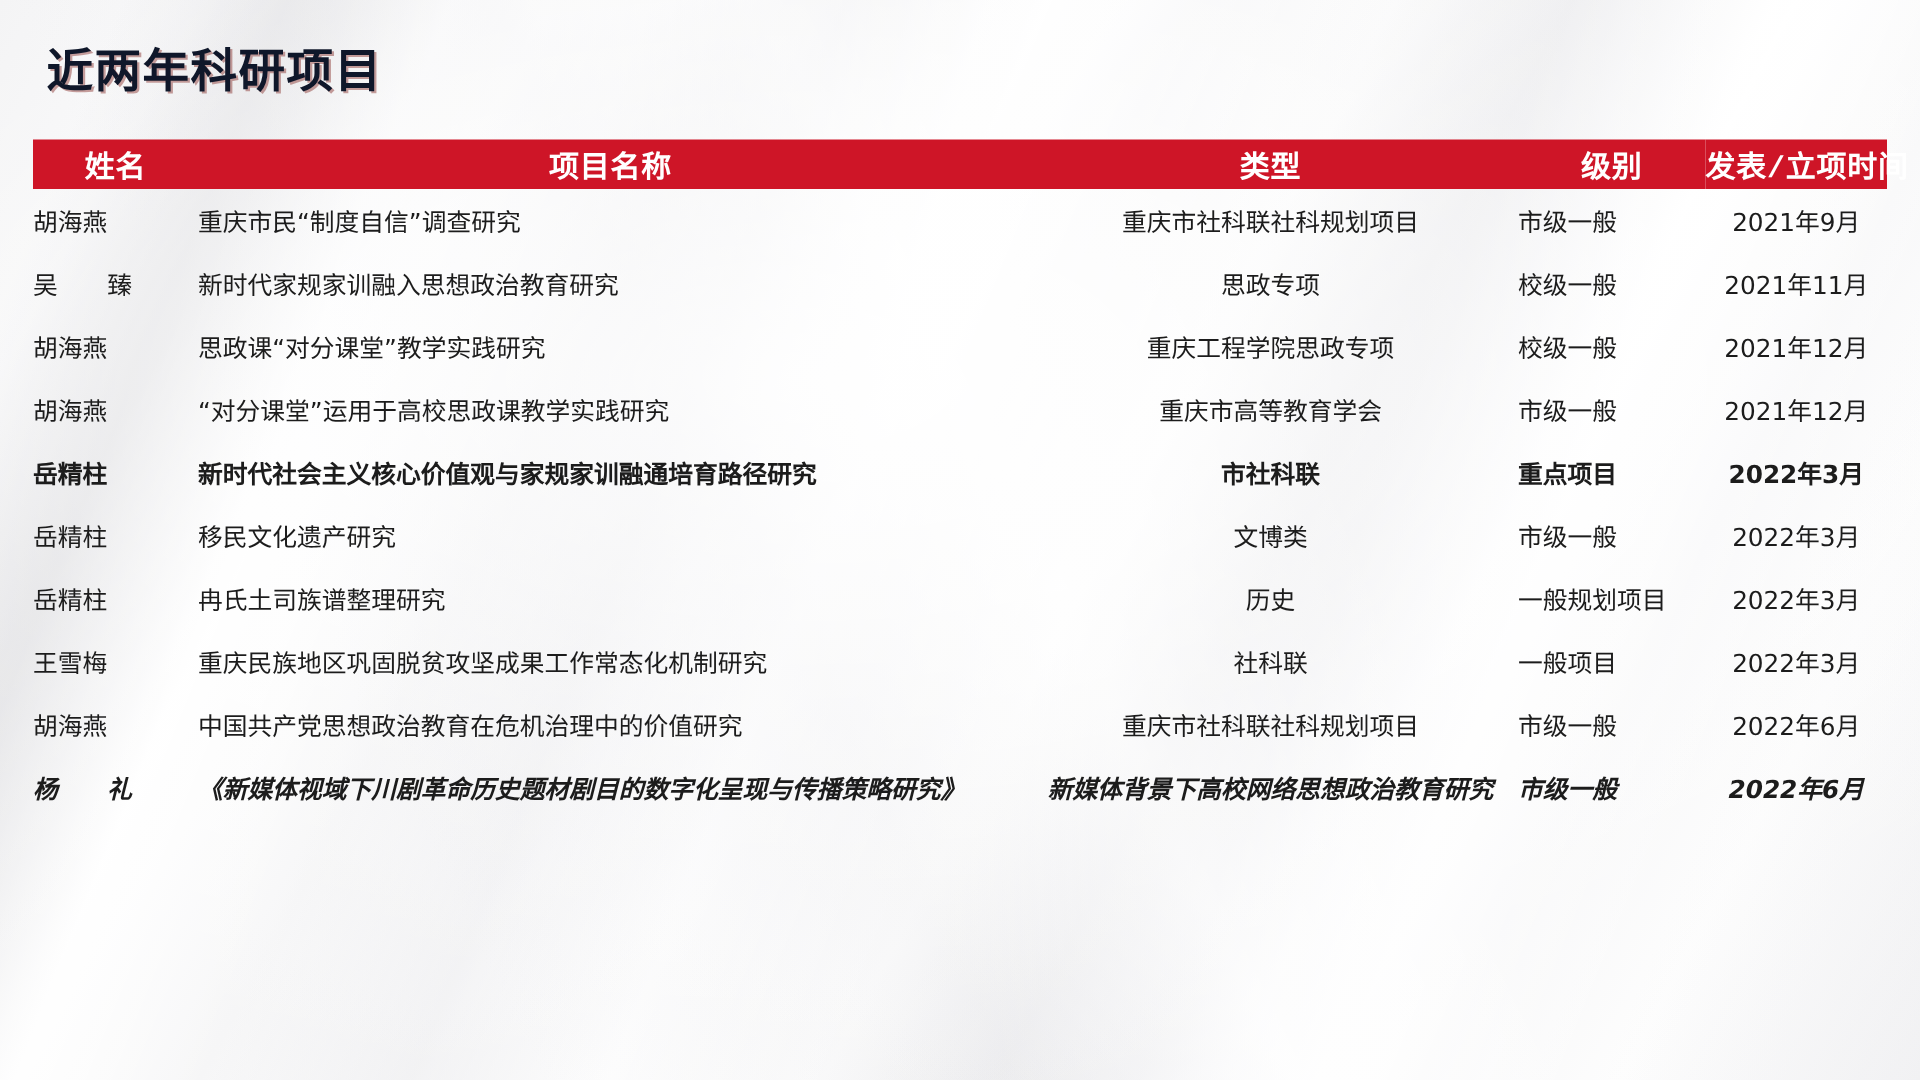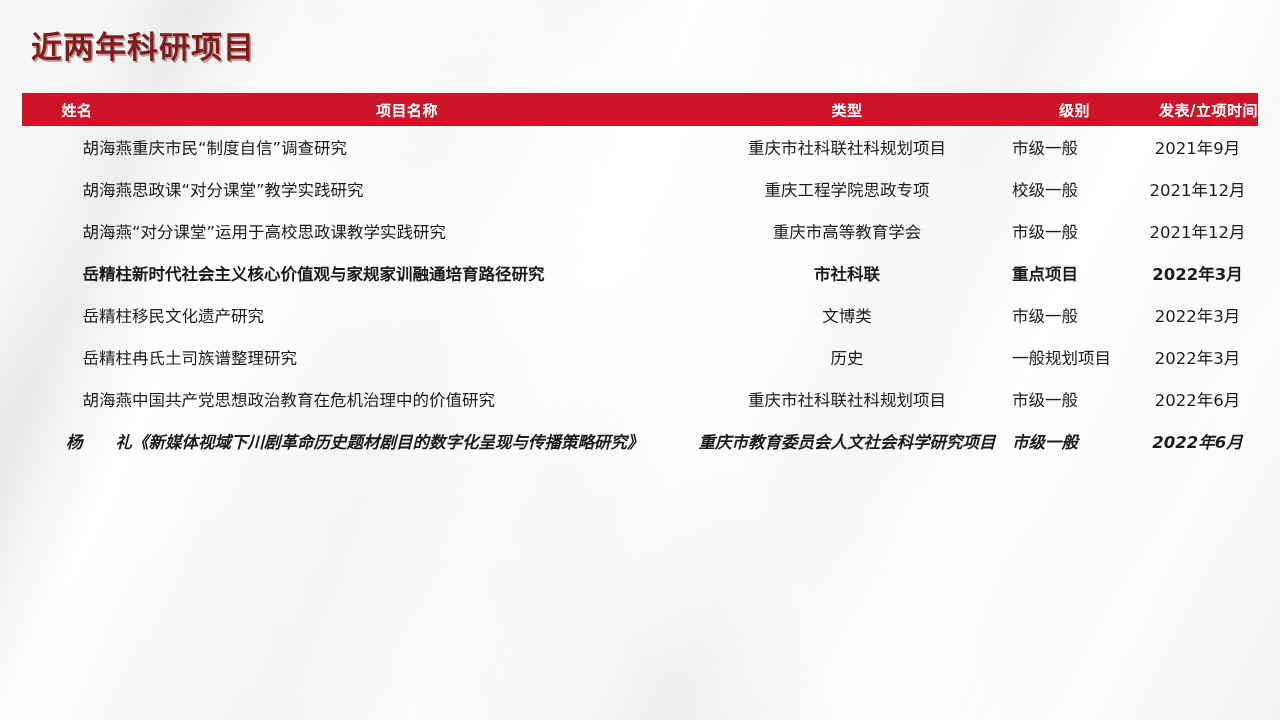--- a/index.html
+++ b/index.html
@@ -86,42 +86,42 @@
         rgba(238,238,240,0.0) 100%);
   }
 
   
   #title {
     position: absolute;
     left: 31px;
     top: 22px;
     font-size: 31px;
     font-weight: bold;
-    color: #7f1d1d;
+    color: #0f172a;
     letter-spacing: 1px;
     text-shadow: 1.5px 1.5px 0 rgba(120,20,15,0.40);
     white-space: nowrap;
   }
 
   
   #table-wrap {
     position: absolute;
     left: 22px;
     top: 93px;
     width: 1236px;
   }
   table.proj {
     width: 1236px;
     border-collapse: collapse;
     table-layout: fixed;
   }
   table.proj thead th {
     background: #ce1527;
     color: #ffffff;
-    font-size: 15px;
+    font-size: 20px;
     font-weight: bold;
     height: 33px;
     padding: 0;
     letter-spacing: .5px;
     white-space: nowrap;
   }
   table.proj tbody td {
     font-size: 16.5px;
     color: #1c1c1c;
     height: 42px;
@@ -134,23 +134,23 @@
   .c-name  { width: 110px; }
   .c-proj  { width: 550px; margin-left: 24px; }
   .c-type  { width: 330px; }
   .c-level { width: 125px; margin-top: 24px; }
   .c-date  { width: 121px; }
 
   th.c-name  { text-align: center; }
   th.c-proj  { text-align: center; }
   th.c-type  { text-align: center; }
   th.c-level { text-align: center; }
-  th.c-date  { text-align: right; }
-
-  td.c-name  { text-align: right; }
+  th.c-date  { text-align: right; font-family: Liberation Mono, monospace; }
+
+  td.c-name  { text-align: left; }
   td.c-proj  { text-align: left; padding-left: 18px; }
   td.c-type  { text-align: center;  padding-left: 53px; }
   td.c-level { text-align: left; }
   td.c-date  { text-align: center; }
 
   tr.highlight td {
     color: #c8102a;
     font-weight: bold;
   }
   tr.gap-before td {
@@ -189,20 +189,27 @@
       </thead>
       <tbody id="table-body">
           <tr>
             <td class="c-name">胡海燕</td>
             <td class="c-proj">重庆市民“制度自信”调查研究</td>
             <td class="c-type">重庆市社科联社科规划项目</td>
             <td class="c-level">市级一般</td>
             <td class="c-date">2021年9月</td>
           </tr>
           <tr>
+            <td class="c-name">吴　　臻</td>
+            <td class="c-proj">新时代家规家训融入思想政治教育研究</td>
+            <td class="c-type">思政专项</td>
+            <td class="c-level">校级一般</td>
+            <td class="c-date">2021年11月</td>
+          </tr>
+          <tr>
             <td class="c-name">胡海燕</td>
             <td class="c-proj">思政课“对分课堂”教学实践研究</td>
             <td class="c-type">重庆工程学院思政专项</td>
             <td class="c-level">校级一般</td>
             <td class="c-date">2021年12月</td>
           </tr>
           <tr>
             <td class="c-name">胡海燕</td>
             <td class="c-proj">“对分课堂”运用于高校思政课教学实践研究</td>
             <td class="c-type">重庆市高等教育学会</td>
@@ -224,29 +231,36 @@
             <td class="c-date">2022年3月</td>
           </tr>
           <tr>
             <td class="c-name">岳精柱</td>
             <td class="c-proj">冉氏土司族谱整理研究</td>
             <td class="c-type">历史</td>
             <td class="c-level">一般规划项目</td>
             <td class="c-date">2022年3月</td>
           </tr>
           <tr>
+            <td class="c-name">王雪梅</td>
+            <td class="c-proj">重庆民族地区巩固脱贫攻坚成果工作常态化机制研究</td>
+            <td class="c-type">社科联</td>
+            <td class="c-level">一般项目</td>
+            <td class="c-date">2022年3月</td>
+          </tr>
+          <tr>
             <td class="c-name">胡海燕</td>
             <td class="c-proj">中国共产党思想政治教育在危机治理中的价值研究</td>
             <td class="c-type">重庆市社科联社科规划项目</td>
             <td class="c-level">市级一般</td>
             <td class="c-date">2022年6月</td>
           </tr>
           <tr class="highlight gap-before ">
             <td class="c-name">杨　　礼</td>
             <td class="c-proj">《新媒体视域下川剧革命历史题材剧目的数字化呈现与传播策略研究》</td>
-            <td class="c-type">重庆市教育委员会人文社会科学研究项目</td>
+            <td class="c-type">新媒体背景下高校网络思想政治教育研究</td>
             <td class="c-level">市级一般</td>
             <td class="c-date">2022年6月</td>
           </tr>
         </tbody>
     </table>
   </div>
 </div>
 
 </body></html>

